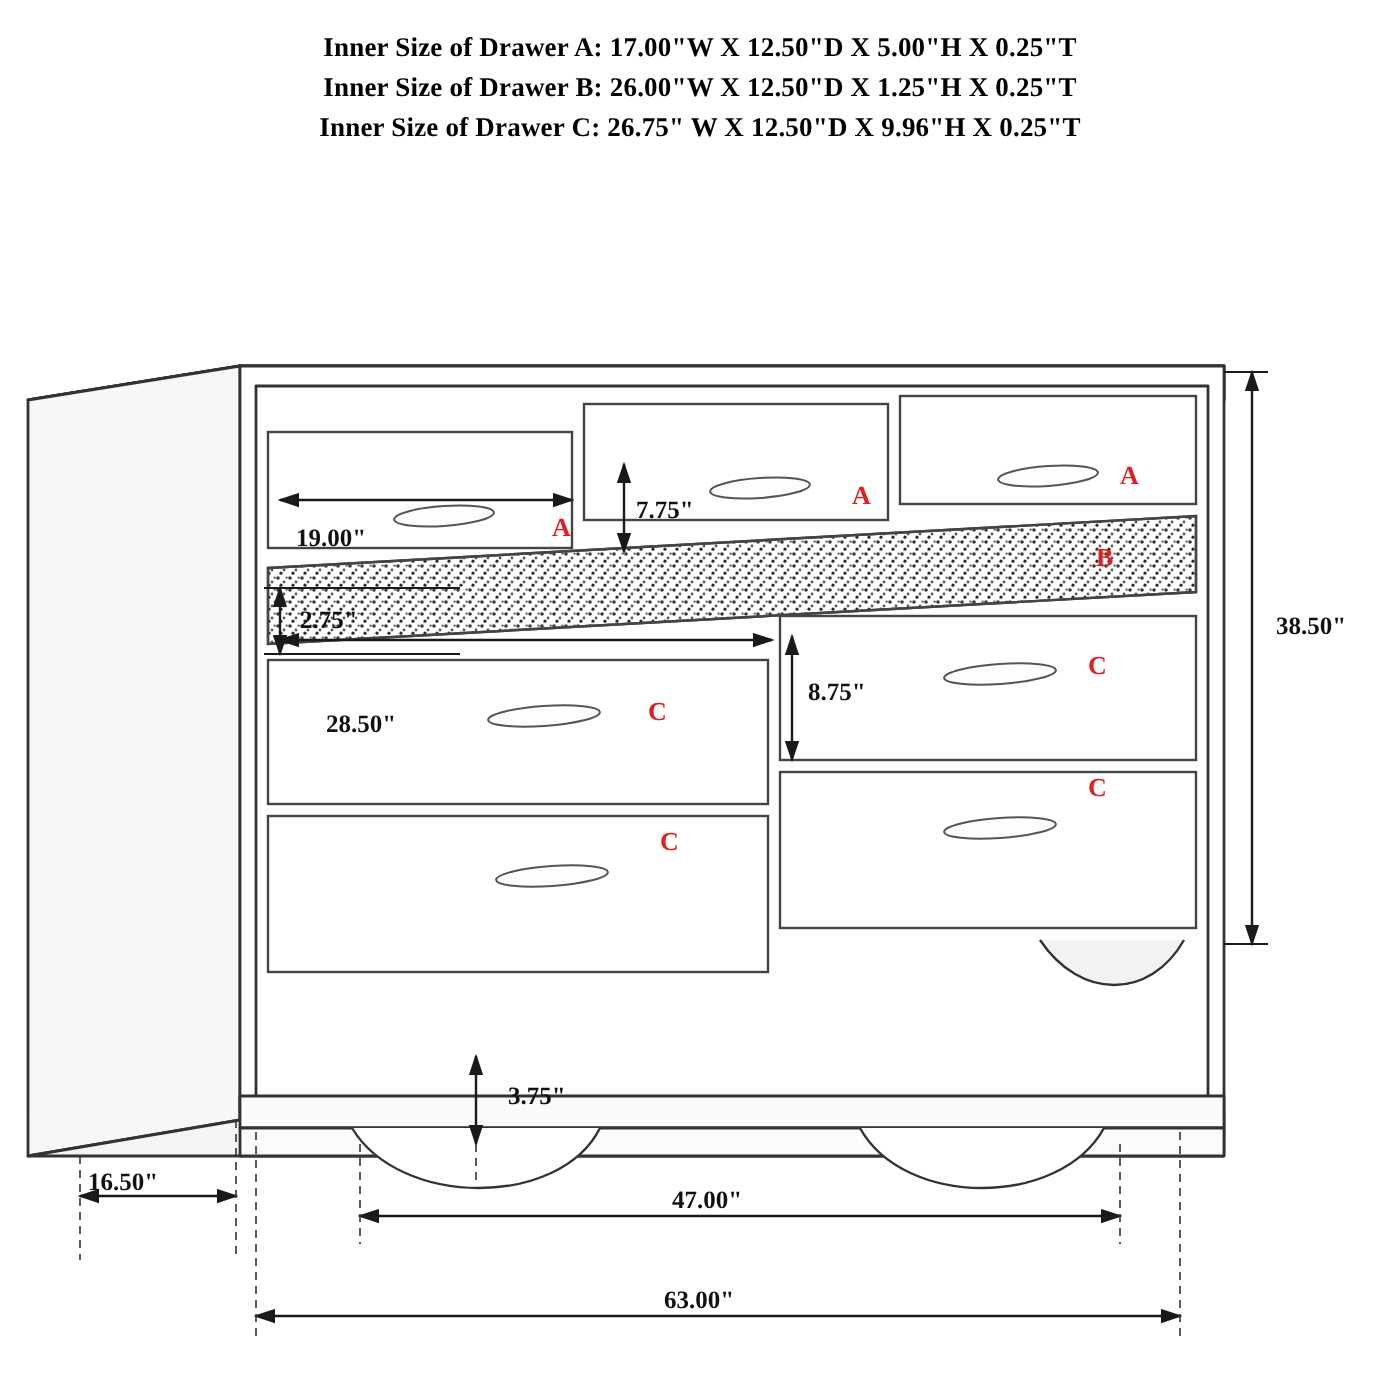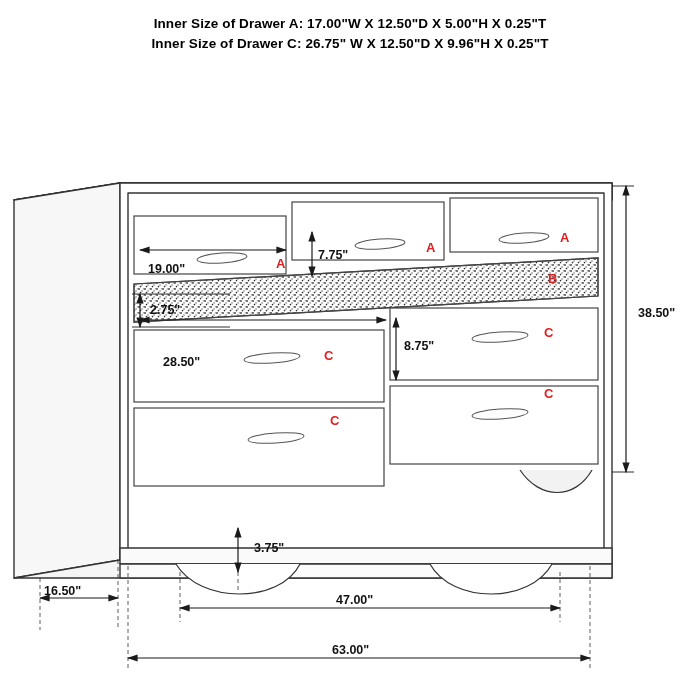--- a/index.html
+++ b/index.html
@@ -5,21 +5,21 @@
   html, body {
     margin: 0;
     padding: 0;
     background: #ffffff;
   }
   #page {
     position: relative;
     width: 700px;
     height: 700px;
     background: #ffffff;
-    font-family: Liberation Sans, sans-serif;
+    font-family: Liberation Serif, serif;
     overflow: hidden;
   }
   .spec-lines {
     position: absolute;
     left: 0;
     top: 14px;
     width: 700px;
     text-align: center;
   }
   .spec-line {
@@ -52,20 +52,21 @@
     white-space: nowrap;
   }
 </style>
 </head>
 <body>
 
 <div id="page">
 
   <div class="spec-lines">
     <div class="spec-line">Inner Size of Drawer A: 17.00"W X 12.50"D X 5.00"H X 0.25"T</div>
+    <div class="spec-line">Inner Size of Drawer B: 26.00"W X 12.50"D X 1.25"H X 0.25"T</div>
     <div class="spec-line">Inner Size of Drawer C: 26.75" W X 12.50"D X 9.96"H X 0.25"T</div>
   </div>
 
   <svg class="drawing" viewBox="0 0 700 700">
     <defs>
       <marker id="arrow" markerWidth="9" markerHeight="9" refX="8" refY="3" orient="auto" markerUnits="strokeWidth">
         <path d="M0,0 L9,3 L0,6 z" fill="#1a1a1a"></path>
       </marker>
       <marker id="arrowStart" markerWidth="9" markerHeight="9" refX="1" refY="3" orient="auto" markerUnits="strokeWidth">
         <path d="M9,0 L0,3 L9,6 z" fill="#1a1a1a"></path>

